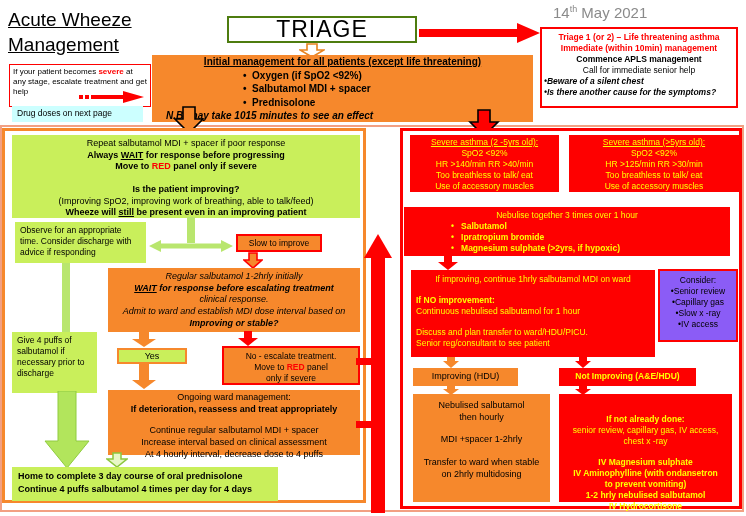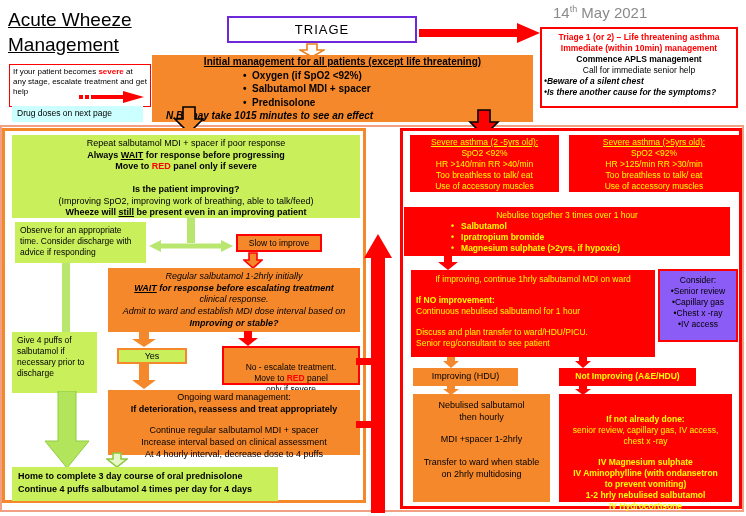--- a/index.html
+++ b/index.html
@@ -39,21 +39,21 @@
       <rect x="0" y="4" width="4" height="4" fill="#fe0000"></rect>
       <rect x="6" y="4" width="4" height="4" fill="#fe0000"></rect>
       <polygon points="12,4 44,4 44,0 65,6 44,12 44,8 12,8" fill="#fe0000"></polygon>
     </svg>
   </div>
 
   <div class="bx t85" style="left:12px;top:106px;width:131px;height:16px;background:#ccffff;padding:2px 5px;">
     <span>Drug doses on next page</span>
   </div>
 
-  <div class="bx c" style="left:227px;top:16px;width:190px;height:27px;border:2px solid #6d28d9;background:#fff;font-size:13px;letter-spacing:1px;line-height:23px;">
+  <div class="bx c" style="left:227px;top:16px;width:190px;height:27px;border:2px solid #4d7c0f;background:#fff;font-size:23px;letter-spacing:1px;line-height:23px;">
     <span>TRIAGE</span>
   </div>
 
   <svg class="bx" style="left:299px;top:43px;" width="26" height="15" viewBox="0 0 26 15">
     <polygon points="8,1 18,1 18,7 25,7 13,14 1,7 8,7" fill="#fff" stroke="#e8821e" stroke-width="1.6"></polygon>
   </svg>
 
   <svg class="bx" style="left:419px;top:23px;" width="122" height="20" viewBox="0 0 122 20">
     <polygon points="0,6 98,6 98,0 121,10 98,20 98,14 0,14" fill="#fe0000"></polygon>
   </svg>
@@ -127,21 +127,21 @@
     <polygon points="8,0 18,0 18,8 25,8 13,16 1,8 8,8" fill="#f6882c"></polygon>
   </svg>
   <svg class="bx" style="left:237px;top:331px;" width="22" height="16" viewBox="0 0 22 16">
     <polygon points="7,0 15,0 15,7 21,7 11,15 1,7 7,7" fill="#fe0000"></polygon>
   </svg>
 
   <div class="bx grn t9 c" style="left:117px;top:348px;width:70px;height:16px;border:2px solid #f6882c;line-height:12px;">
     <span>Yes</span>
   </div>
 
-  <div class="bx org t85 c" style="left:222px;top:346px;width:138px;height:39px;border:2px solid #fe0000;padding:14px;">
+  <div class="bx org t85 c" style="left:222px;top:346px;width:138px;height:39px;border:2px solid #fe0000;padding:3px;">
     <div>No - escalate treatment.</div>
     <div><span>Move to </span><span class="b redtxt">RED</span><span> panel</span></div>
     <div>only if severe</div>
   </div>
 
   <svg class="bx" style="left:131px;top:364px;" width="26" height="26" viewBox="0 0 26 26">
     <polygon points="8,0 18,0 18,16 25,16 13,25 1,16 8,16" fill="#f6882c"></polygon>
   </svg>
 
   <div class="bx org t9 c" style="left:108px;top:390px;width:252px;height:65px;padding:2px;">
@@ -207,21 +207,21 @@
     <div class="b" style="margin-top:10px;">If NO improvement:</div>
     <div>Continuous nebulised salbutamol for 1 hour</div>
     <div style="margin-top:10px;">Discuss and plan transfer to ward/HDU/PICU.</div>
     <div>Senior reg/consultant to see patient</div>
   </div>
 
   <div class="bx t85 c" style="left:658px;top:269px;width:80px;height:73px;border:2px solid #fe0000;background:#8b5cf6;padding:4px 1px;">
     <div>Consider:</div>
     <div>•Senior review</div>
     <div>•Capillary gas</div>
-    <div>•Chest x -ray</div>
+    <div>•Slow x -ray</div>
     <div>•IV access</div>
   </div>
 
   <svg class="bx" style="left:442px;top:357px;" width="18" height="12" viewBox="0 0 18 12">
     <polygon points="5,0 13,0 13,4 17,4 9,11 1,4 5,4" fill="#f6882c"></polygon>
   </svg>
   <svg class="bx" style="left:574px;top:357px;" width="18" height="12" viewBox="0 0 18 12">
     <polygon points="5,0 13,0 13,4 17,4 9,11 1,4 5,4" fill="#fe0000"></polygon>
   </svg>
 

